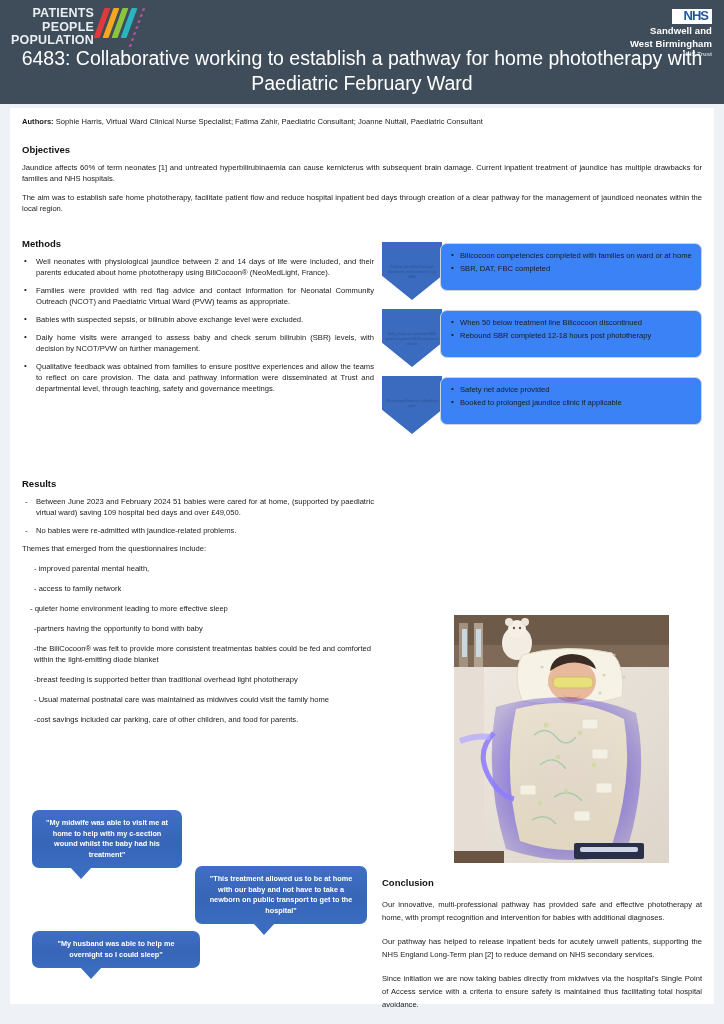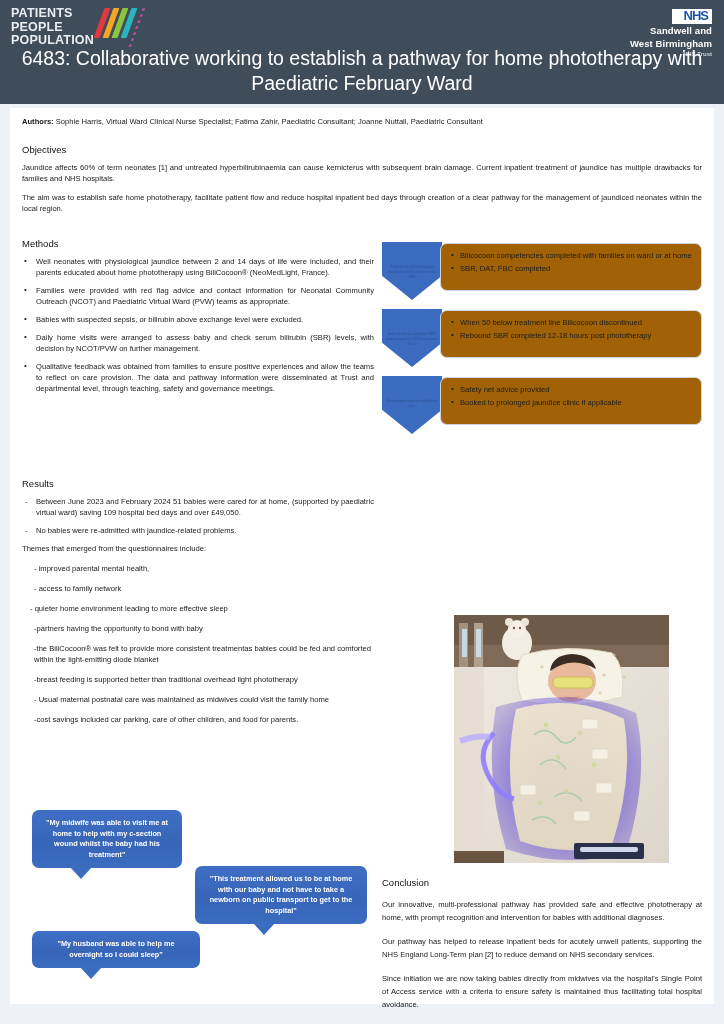--- a/index.html
+++ b/index.html
@@ -23,20 +23,21 @@
   }
   .logo-left{
     position:absolute;left:11px;top:7px;
     display:flex;align-items:flex-start;
   }
   .logo-left-text{
     color:#e9eef3;
     font-size:12.5px;line-height:13.5px;
     font-weight:600;letter-spacing:.2px;
     font-family:"Liberation Sans", sans-serif;
+    text-align:right;
   }
   .logo-slashes{
     position:relative;width:52px;height:32px;margin-left:5px;margin-top:1px;
   }
   .logo-slashes span{
     position:absolute;top:0;width:6px;height:30px;
     transform:skewX(-20deg);border-radius:1px;
   }
   .logo-dots{
     position:absolute;top:0;width:5px;height:30px;transform:skewX(-20deg);
@@ -72,21 +73,21 @@
     background:#ffffff;
     box-sizing:border-box;
   }
   .col-left{
     position:absolute;left:12px;top:0px;width:352px;
   }
   .col-right{
     position:absolute;left:372px;top:0px;width:320px;
   }
   h3.sec{
-    font-size:9.5px;font-weight:normal;color:#111;margin:0 0 7px 0;
+    font-size:9.5px;font-weight:bold;color:#111;margin:0 0 7px 0;
     font-family:"Liberation Sans", sans-serif;
   }
   p.body{
     font-size:7.6px;line-height:11px;color:#1a1a1a;margin:0 0 8px 0;
     text-align:justify;
   }
   .authors{
     position:absolute;left:12px;top:8px;width:680px;
     font-size:7.6px;color:#1a1a1a;line-height:11px;
   }
@@ -116,21 +117,21 @@
     color:#2a56a0;
   }
   .chev-label{
     position:absolute;left:3px;right:3px;top:23px;
     font-size:3.6px;line-height:5px;text-align:center;
     color:#32589e;font-weight:bold;
     font-family:"Liberation Sans", sans-serif;
   }
   .flow-box{
     position:absolute;left:58px;right:0;top:1px;min-height:48px;
-    border:1px solid #ccd3dd;border-radius:7px;background:#a16207;
+    border:1px solid #ccd3dd;border-radius:7px;background:#3b82f6;
     padding:6px 8px 6px 10px;box-sizing:border-box;
   }
   .flow-box ul{margin:0;padding:0;list-style:none;}
   .flow-box li{
     position:relative;padding-left:9px;margin-bottom:2px;
     font-size:7.6px;line-height:11px;color:#1b1b1b;
   }
   .flow-box li:before{content:"\2022";position:absolute;left:0;top:-1px;font-size:8px;}
   
   .photo{

